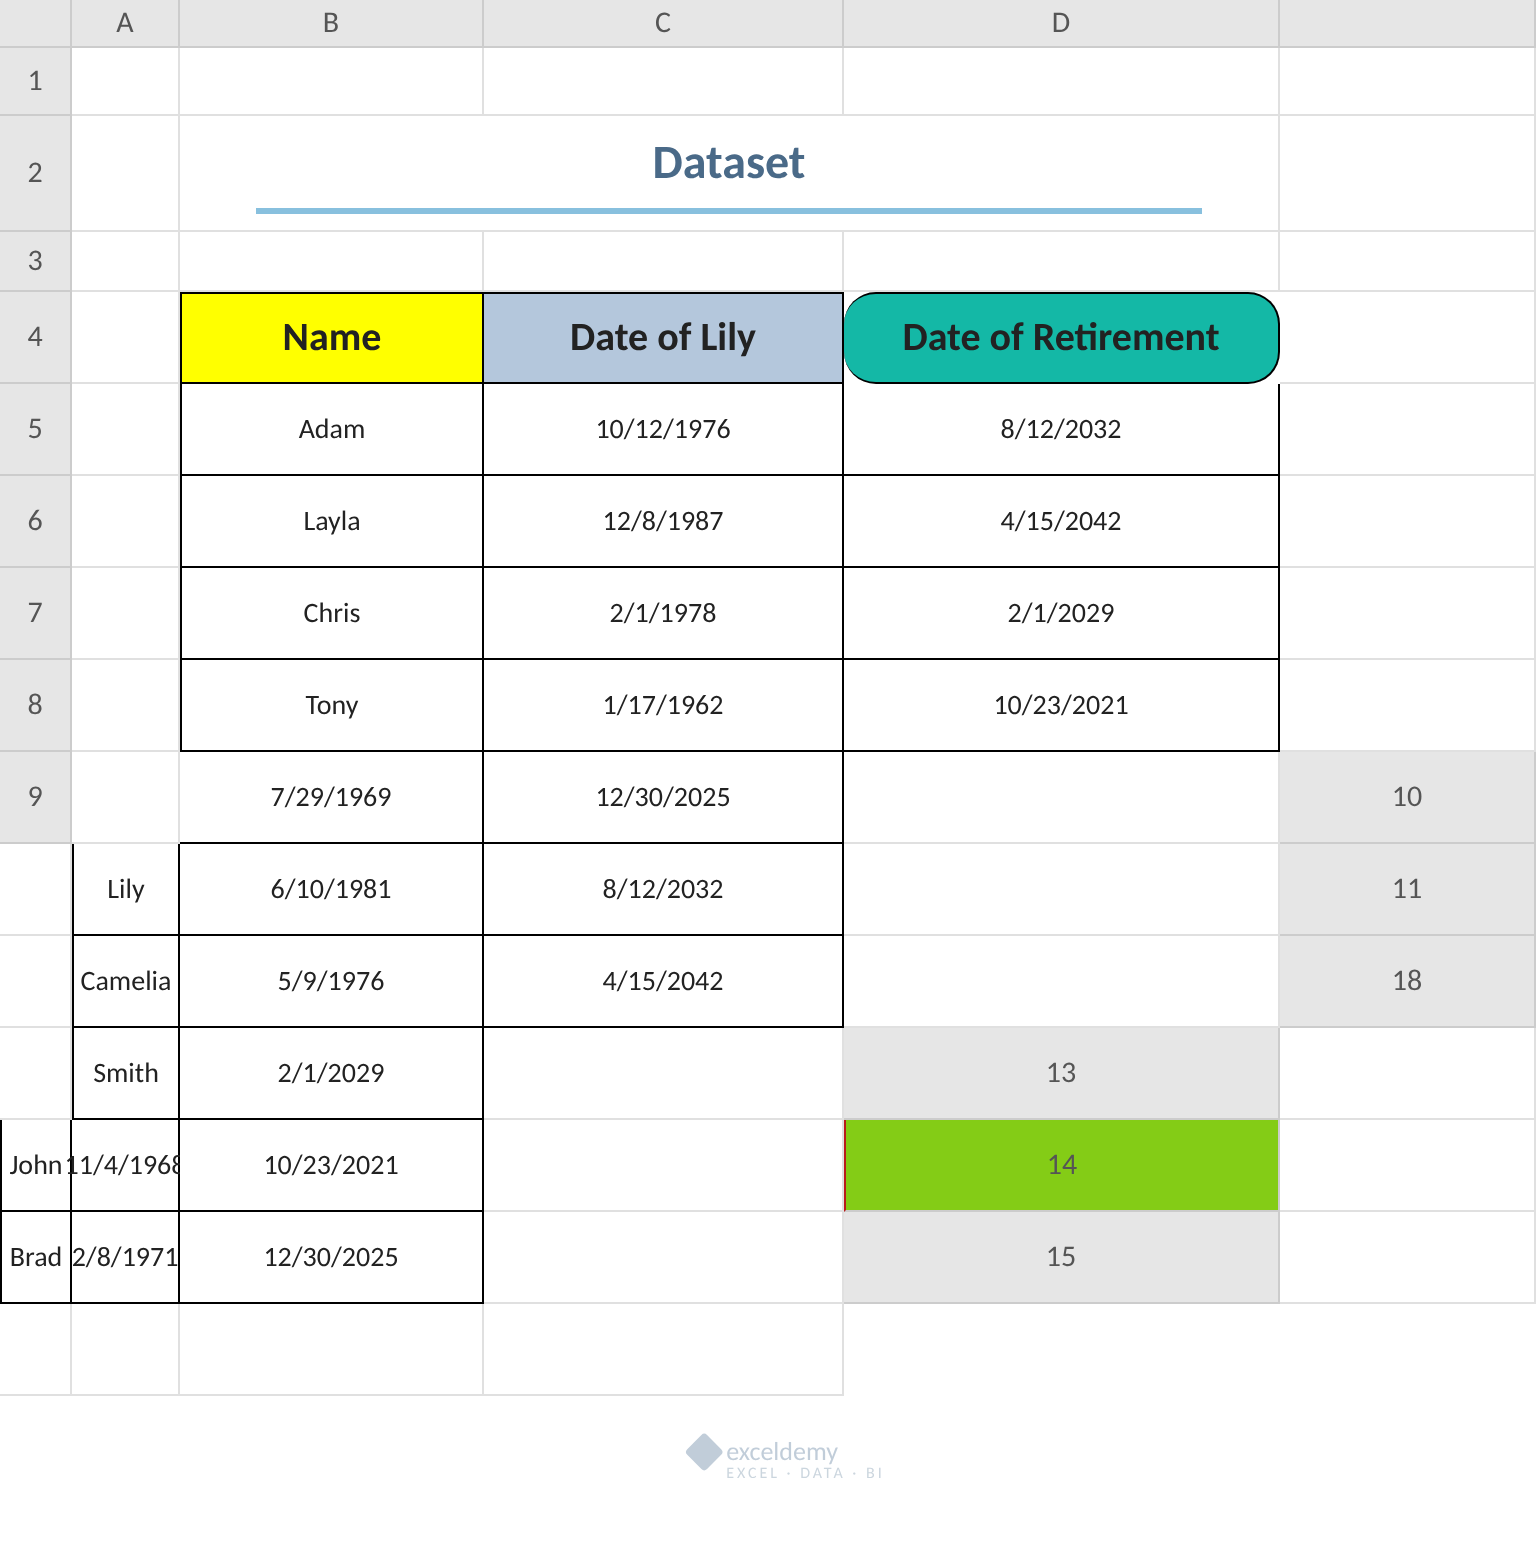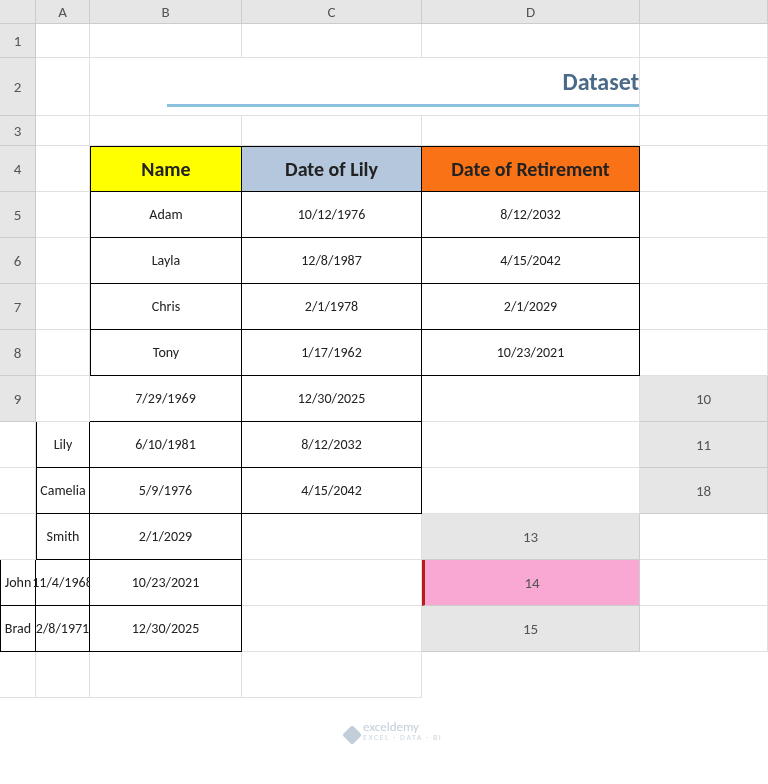--- a/index.html
+++ b/index.html
@@ -21,36 +21,36 @@
   .colhdr, .rowhdr {
     background: #e6e6e6;
     border-right: 1px solid #ccc;
     border-bottom: 1px solid #ccc;
     display: flex;
     align-items: center;
     justify-content: center;
     font-size: 15px;
     color: #555;
   }
-  .rowhdr.sel { background: #f9a8d4; border-left: 3px solid #b91c1c; }
+  .rowhdr.sel { background: #84cc16; border-left: 1px solid #b91c1c; }
   .cell {
     border-right: 1px solid #e0e0e0;
     border-bottom: 1px solid #e0e0e0;
     display: flex;
     align-items: center;
     justify-content: center;
     font-size: 18px;
     color: #222;
     position: relative;
   }
   .title-wrap {
     grid-column: 3 / 6;
     display: flex;
     flex-direction: column;
-    align-items: flex-end;
+    align-items: center;
     justify-content: center;
     border-right: 1px solid #e0e0e0;
     border-bottom: 1px solid #e0e0e0;
   }
   .title {
     font-size: 24px;
     font-weight: 700;
     color: #4a6a88;
     margin-bottom: 2px;
   }
@@ -61,39 +61,39 @@
     margin-top: 6px;
   }
   .th {
     font-size: 20px;
     font-weight: 700;
     color: #222;
     border: 1.5px solid #000;
   }
   .th.name { background: #ffff00; }
   .th.dob  { background: #b4c7dc; }
-  .th.ret  { background: #f97316; }
+  .th.ret  { background: #14b8a6; border-radius: 16px; }
   .td {
     border: 1.5px solid #000;
     font-size: 14px;
     color: #222;
     background: #fff;
   }
   .td, .th { border-top: none; border-left: none; }
   .table-left { border-left: 1.5px solid #000; }
   .table-top  { border-top: 1.5px solid #000; text-align: center; }
   .watermark {
     position: absolute;
     bottom: 42px;
     left: 50%;
     transform: translateX(-40%);
     font-size: 13px;
     color: #b7c5d3;
     display: flex;
-    align-items: flex-end;
+    align-items: flex-start;
     gap: 4px;
     opacity: 0.85;
     pointer-events: none;
   }
   .watermark .logo {
     width: 14px; height: 14px;
     background: #b7c5d3;
     transform: rotate(45deg);
     border-radius: 2px;
   }

